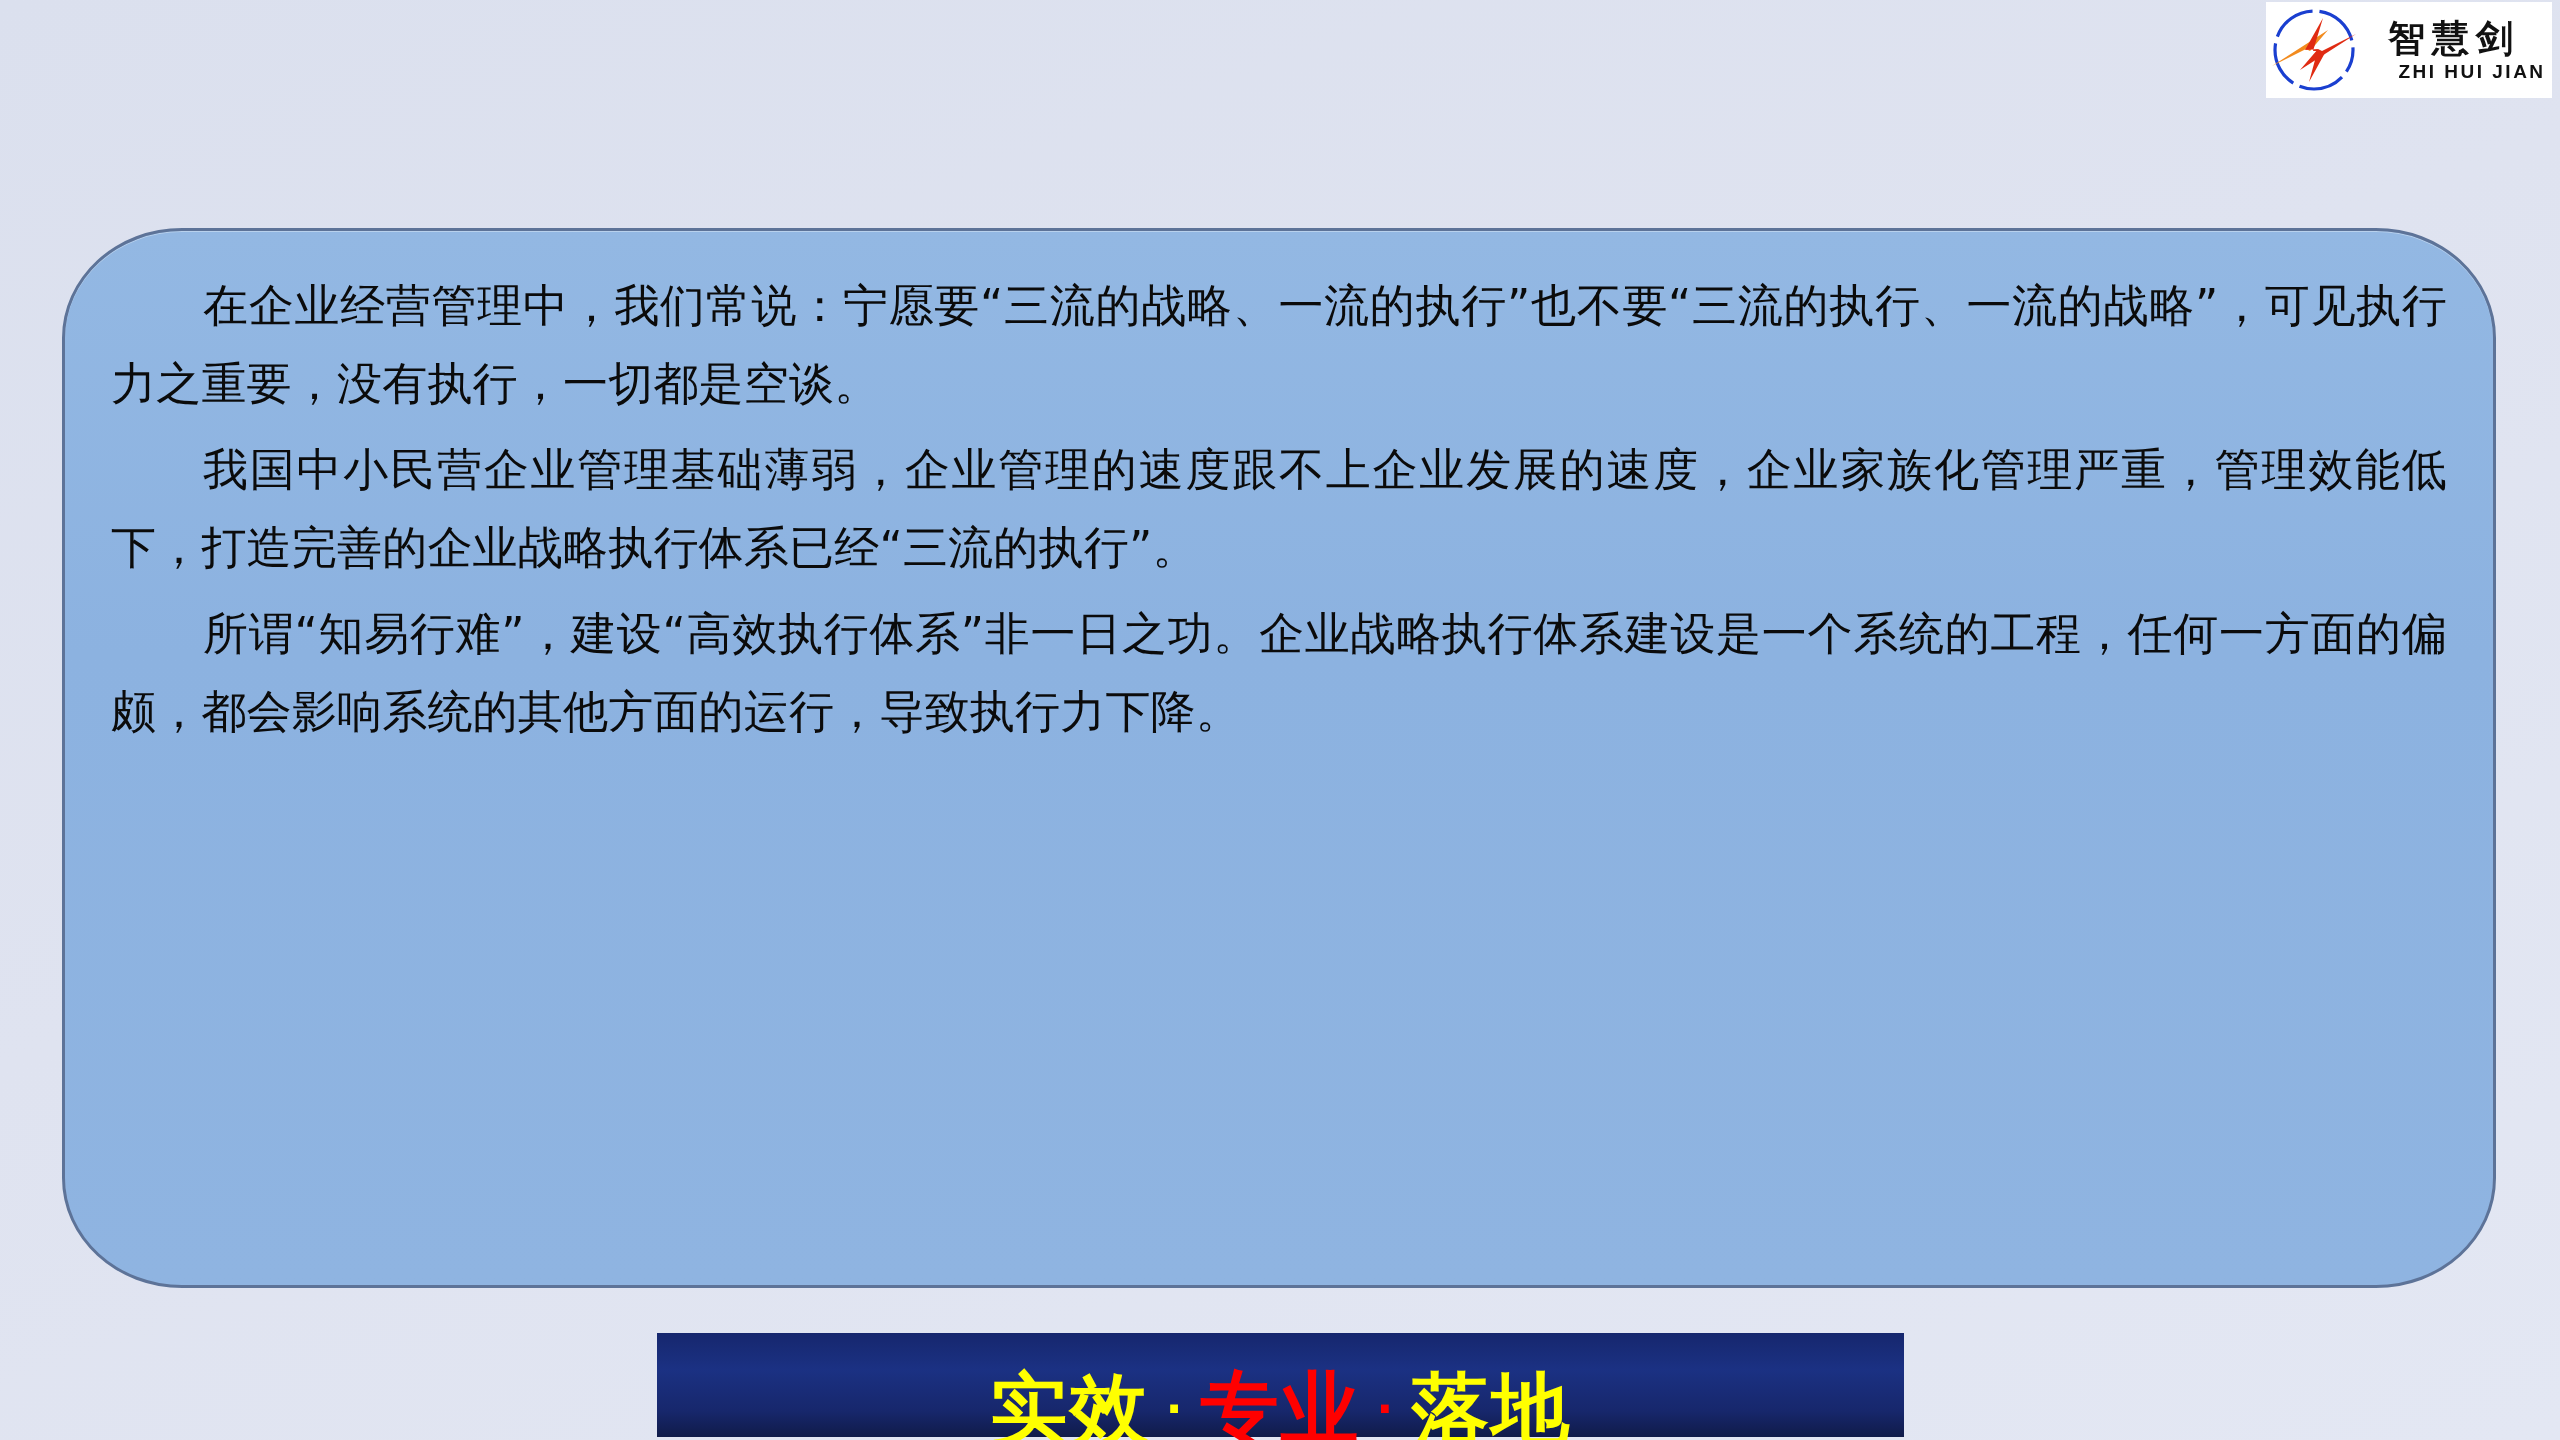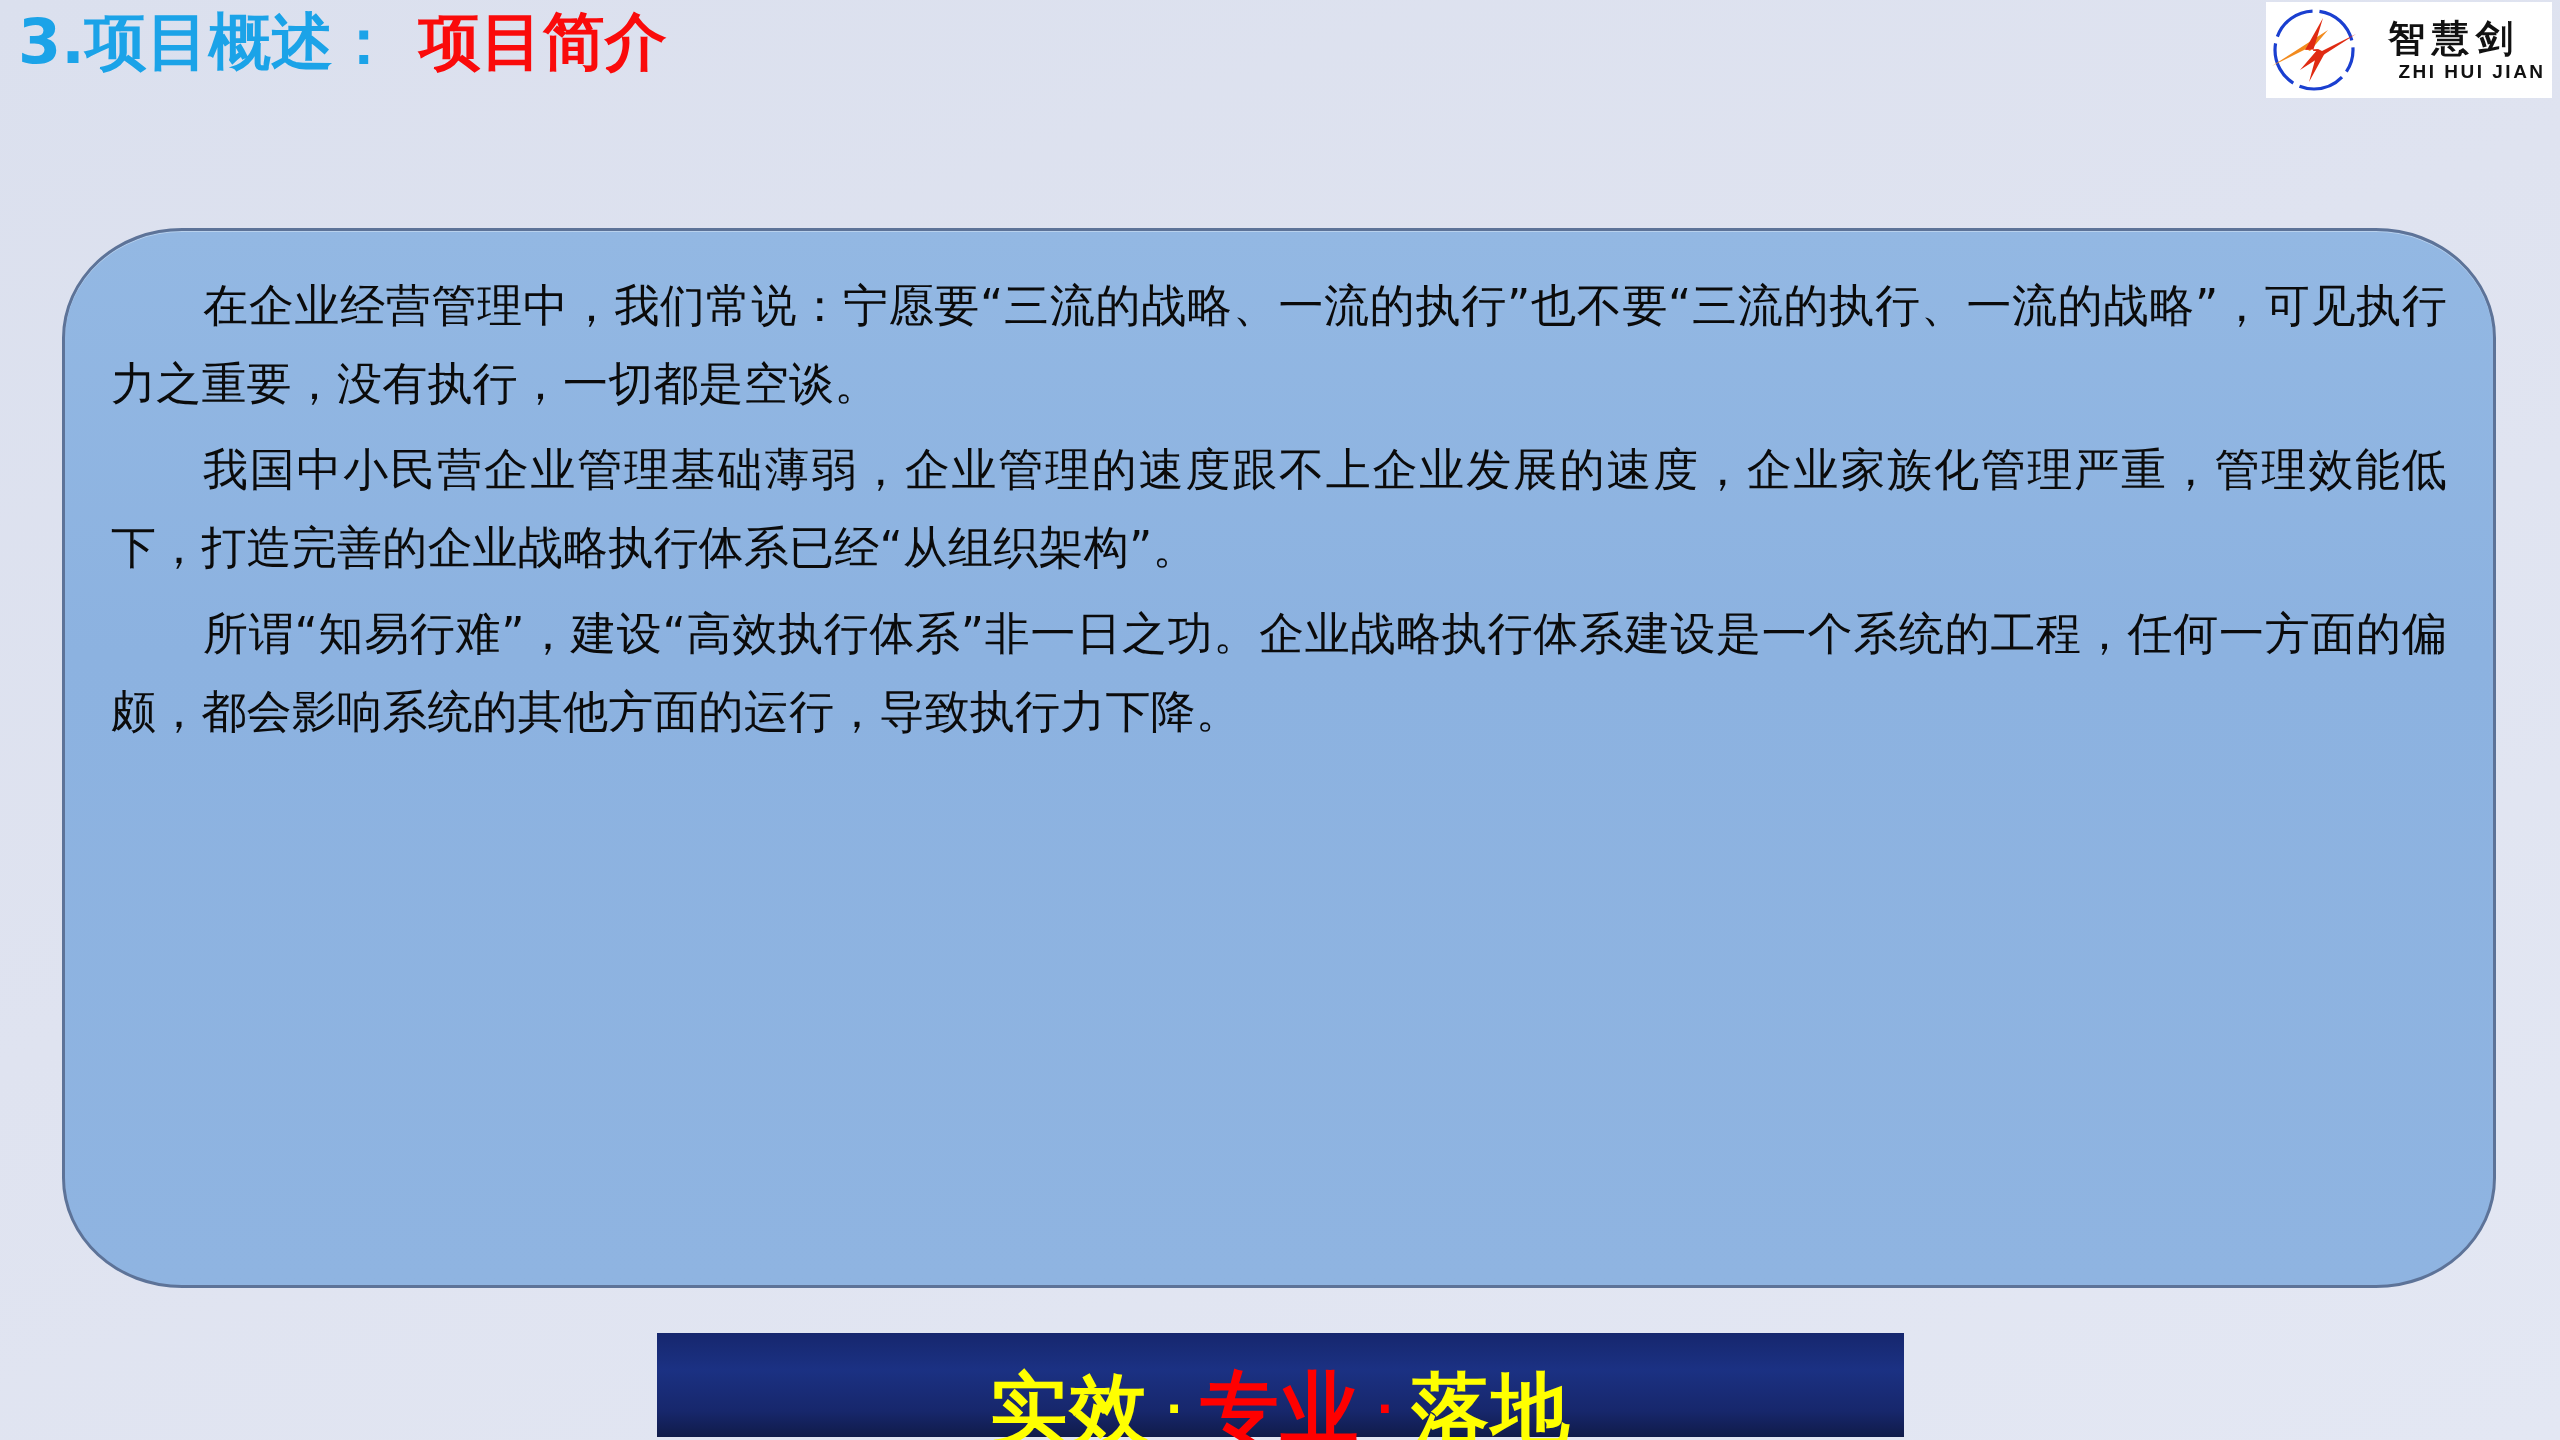--- a/index.html
+++ b/index.html
@@ -143,43 +143,40 @@
   .bn-y { color: #ffff00; }
   .bn-r { color: #ff0000; font-family: Liberation Serif, serif; }
   .bn-dot-y { color: #ffff00; font-size: 44px; margin: 0 16px; }
   .bn-dot-r { color: #ff0000; font-size: 44px; margin: 0 16px; }
 </style>
 </head>
 <body>
 
 <div class="slide">
 
-  <div class="title">
-    <span class="title-main">3.项目概述：</span><span class="title-sub">项目简介</span>
-  </div>
 
   <div class="logo-box">
     <div class="logo-mark">
       <svg width="96" height="92" viewBox="0 0 96 92" xmlns="http://www.w3.org/2000/svg">
         <circle cx="48" cy="46" r="39" fill="none" stroke="#1a3fd0" stroke-width="3.2" stroke-dasharray="46 7 46 7 46 7 46 7" stroke-dashoffset="23"></circle>
         <polygon points="6,62 62,26 44,47 40,45" fill="#f28b1e"></polygon>
         <polygon points="90,30 34,66 52,45 56,47" fill="#e02b12"></polygon>
         <polygon points="57,14 39,46 52,45 43,78 60,47 47,47" fill="#e02b12"></polygon>
       </svg>
     </div>
     <div class="logo-text">
       <div class="logo-cn">智慧剑</div>
       <div class="logo-en">ZHI HUI JIAN</div>
     </div>
   </div>
 
   <div class="card">
     <div class="body-text">
       <p>在企业经营管理中，我们常说：宁愿要“三流的战略、一流的执行”也不要“三流的执行、一流的战略”，可见执行力之重要，没有执行，一切都是空谈。</p>
-      <p>我国中小民营企业管理基础薄弱，企业管理的速度跟不上企业发展的速度，企业家族化管理严重，管理效能低下，打造完善的企业战略执行体系已经“从组织架构”。</p>
+      <p>我国中小民营企业管理基础薄弱，企业管理的速度跟不上企业发展的速度，企业家族化管理严重，管理效能低下，打造完善的企业战略执行体系已经“三流的执行”。</p>
       <p>所谓“知易行难”，建设“高效执行体系”非一日之功。企业战略执行体系建设是一个系统的工程，任何一方面的偏颇，都会影响系统的其他方面的运行，导致执行力下降。</p>
     </div>
   </div>
 
   <div class="banner">
     <div class="banner-text">
       <span class="bn-y">实效</span>
       <span class="bn-dot-y">·</span>
       <span class="bn-r">专业</span>
       <span class="bn-dot-r">·</span>

